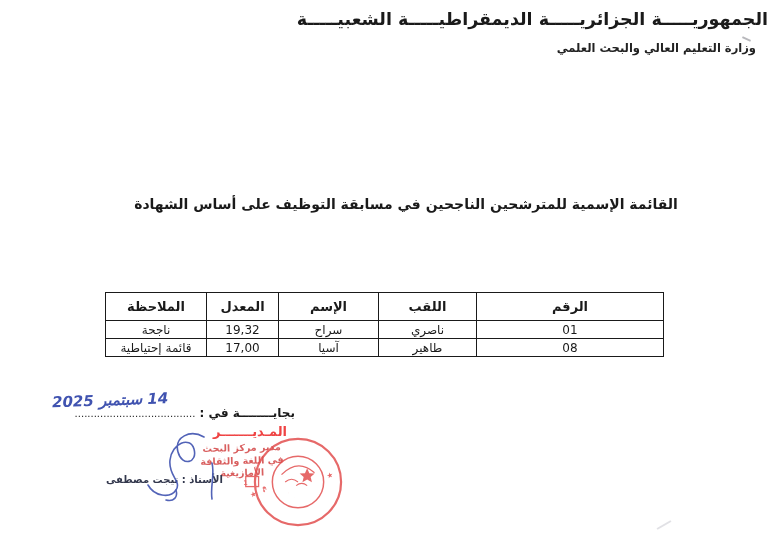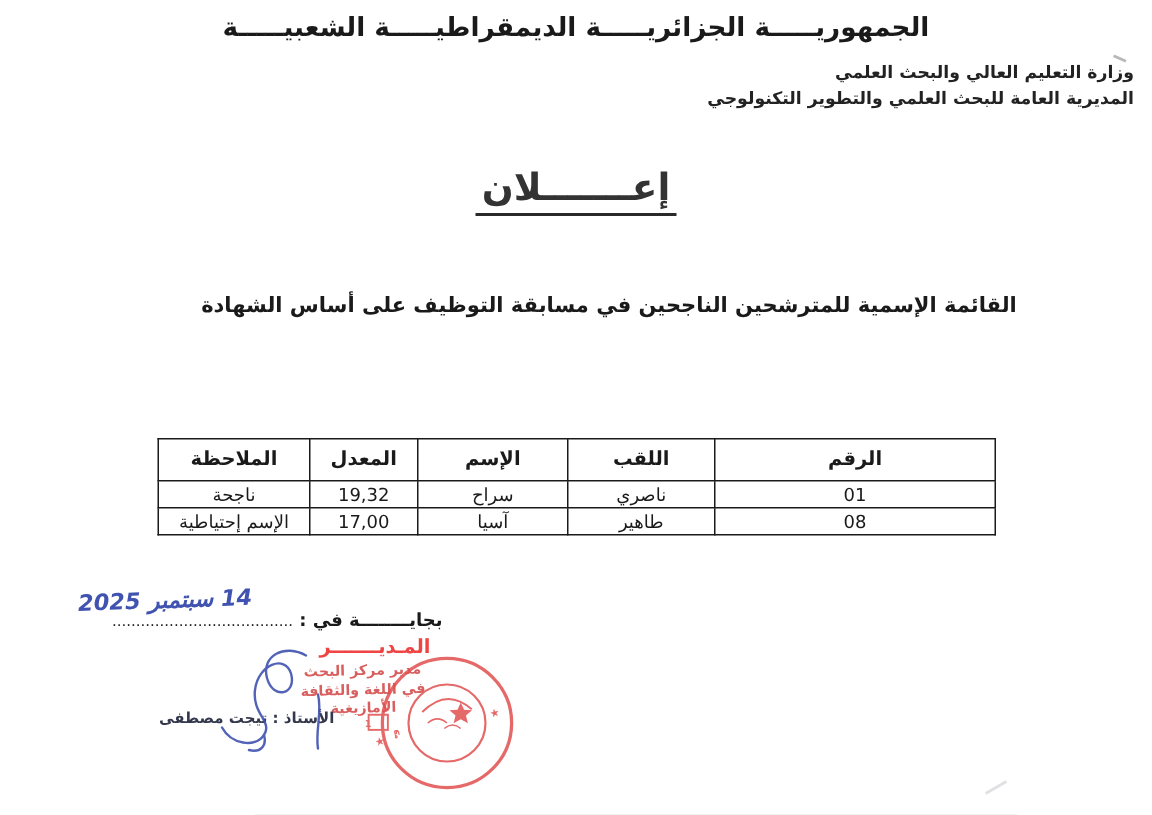--- a/index.html
+++ b/index.html
@@ -2,21 +2,21 @@
 <html dir="rtl" lang="ar"><head>
 <meta charset="utf-8">
 <style>
   html,body{margin:0;padding:0;background:#e8e8e8;}
   .page{
     position:relative;width:768px;height:543px;background:#ffffff;
     font-family:"DejaVu Sans","Liberation Sans",sans-serif;
     color:#1a1a1a;overflow:hidden;margin:0 auto;direction:rtl;
   }
   .republic-title{
-    position:absolute;top:9px;left:0;right:0;text-align:center;
+    position:absolute;top:9px;left:0;right:0;
     font-size:17.5px;font-weight:bold;letter-spacing:.2px;
   }
   .ministry-block{
     position:absolute;top:40px;right:12px;text-align:right;
     font-size:11.5px;font-weight:bold;line-height:16.5px;color:#222;
   }
   .announce-wrap{position:absolute;top:110px;left:0;right:0;text-align:center;}
   .announce-title{
     display:inline-block;font-size:25px;font-weight:bold;
     border-bottom:2.5px solid #2a2a2a;padding:0 4px 3px 4px;color:#333;
@@ -70,26 +70,22 @@
 </style>
 </head>
 <body>
 
 <div class="page">
 
   <div class="republic-title">الجمهوريـــــة الجزائريـــــة الديمقراطيـــــة الشعبيـــــة</div>
 
   <div class="ministry-block">
     <div>وزارة التعليم العالي والبحث العلمي</div>
-    <div>المديرية العامة للبحث العلمي والتطوير التكنولوجي</div>
   </div>
 
-  <div class="announce-wrap">
-    <span class="announce-title">إعـــــــلان</span>
-  </div>
 
   <div class="subject1">القائمة الإسمية للمترشحين الناجحين في مسابقة التوظيف على أساس الشهادة</div>
 
   <table class="results">
     <colgroup>
       <col style="width:187px">
         <col style="width:98px">
         <col style="width:100px">
       <col style="width:72px">
         <col style="width:101px">
@@ -109,21 +105,21 @@
         <td>ناصري</td>
         <td>سراح</td>
         <td class="bold">19,32</td>
         <td class="bold">ناجحة</td>
       </tr>
       <tr>
         <td>08</td>
         <td>طاهير</td>
         <td>آسيا</td>
         <td class="bold">17,00</td>
-        <td class="bold">الإسم إحتياطية</td>
+        <td class="bold">قائمة إحتياطية</td>
       </tr>
     </tbody>
   </table>
 
   <div class="hand-date">14 سبتمبر 2025</div>
 
   <div class="place-line"><span>بجايــــــــة في :</span> <span class="dots">......................................</span></div>
 
   <div class="director">المـديـــــــر</div>
 

